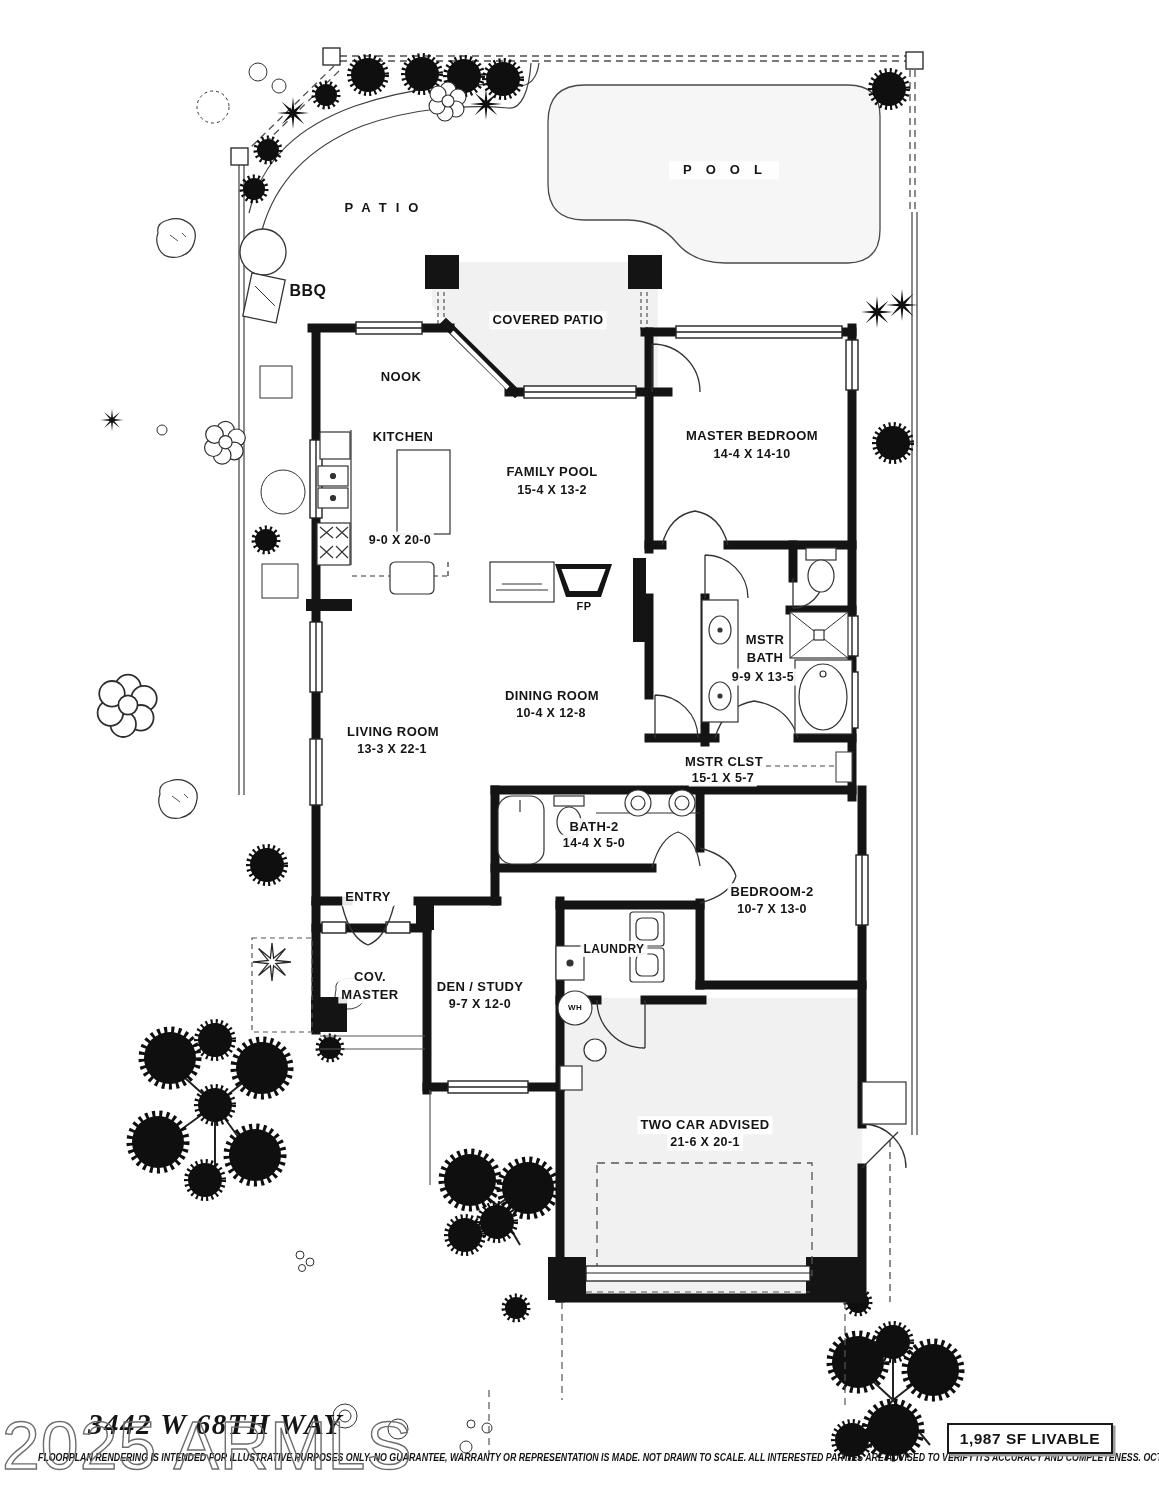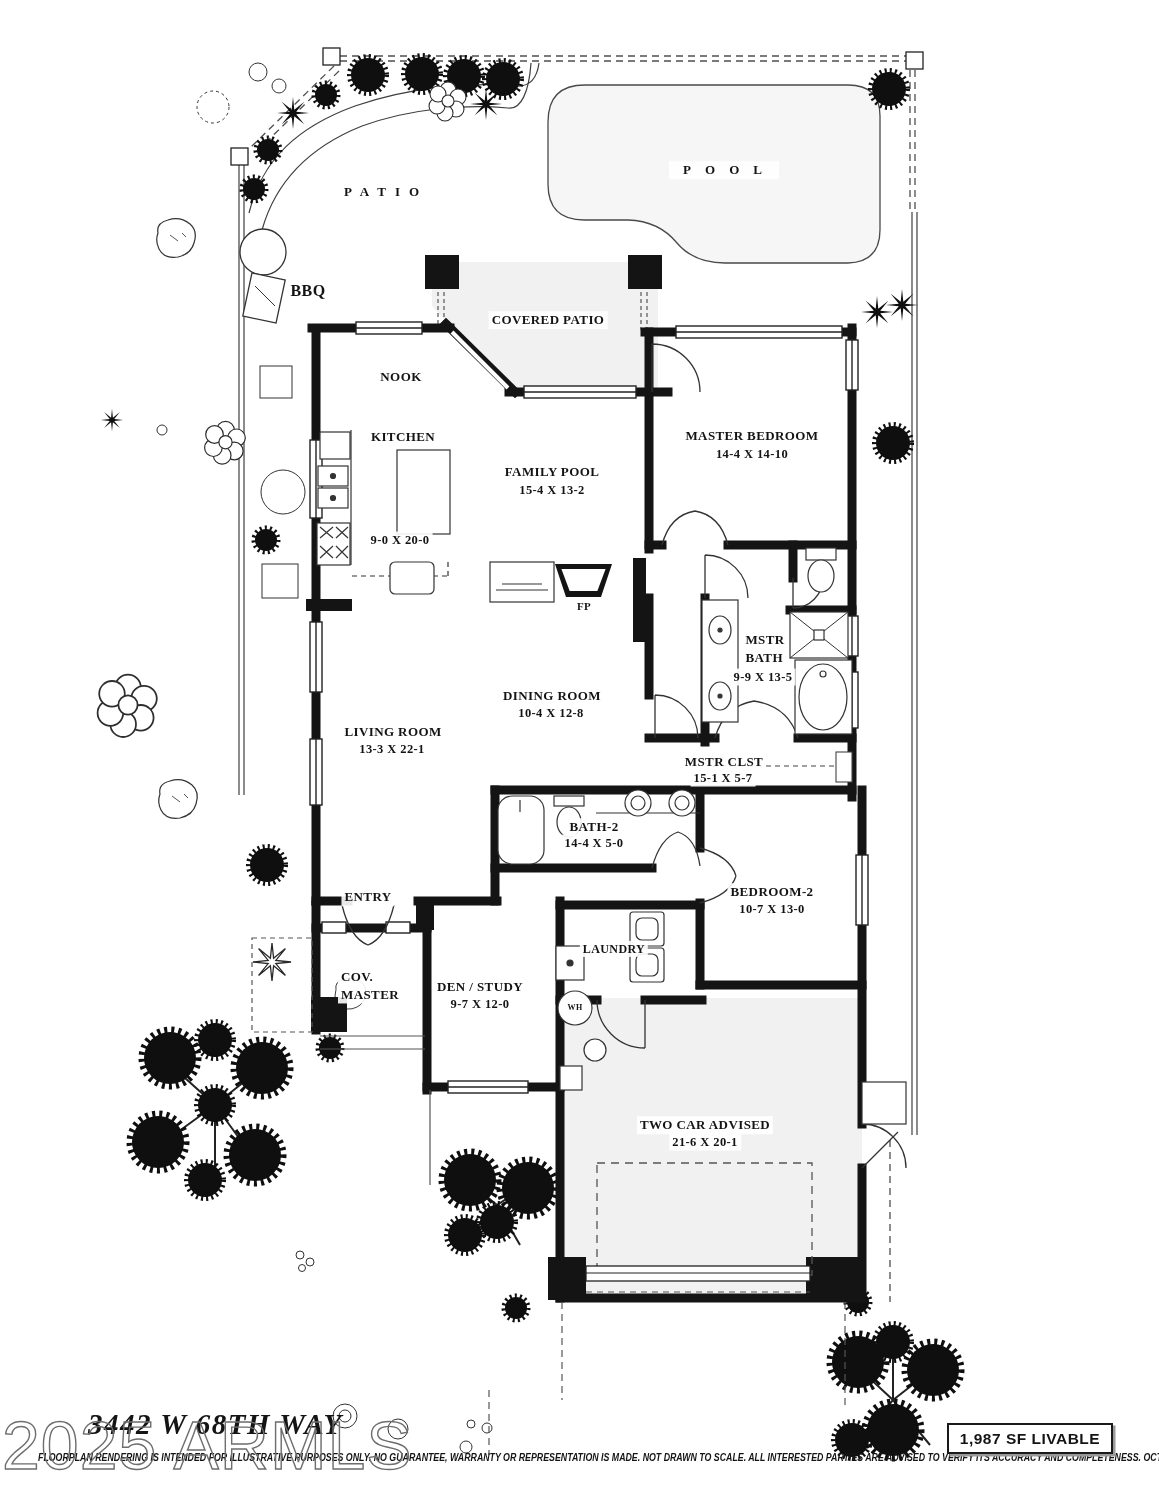--- a/index.html
+++ b/index.html
@@ -1,25 +1,25 @@
 <!DOCTYPE html>
 <html><head>
 <meta charset="utf-8">
 <style>
   html,body{margin:0;padding:0;background:#ffffff;}
   #canvas{position:relative;width:1159px;height:1500px;background:#fff;overflow:hidden;
           font-family:"Liberation Sans",sans-serif;color:#141414;}
   #plan-svg{position:absolute;left:0;top:0;}
   .lbl,.dim{position:absolute;transform:translate(-50%,-50%);font-weight:bold;
-            white-space:pre-line;line-height:1.35;
-            background:rgba(255,255,255,.9);padding:0 3px;letter-spacing:.4px;font-family:Liberation Serif, serif;}
+            white-space:pre-line;text-align:center;line-height:1.35;
+            background:rgba(255,255,255,.9);padding:0 3px;letter-spacing:.4px;}
   .lbl{font-size:13px;}
   .dim{font-size:12.5px;}
   .sp-wide{letter-spacing:14px;padding-left:14px;}
-  .sp-mid{letter-spacing:9px;padding-left:9px;}
+  .sp-mid{letter-spacing:9px;padding-left:9px;margin-top:16px;}
   .tiny{font-size:8px;padding:0 1px;background:none;}
   .fp{font-size:11px;background:none;margin-top:26px;}
   #watermark{position:absolute;left:2px;top:1406px;font-family:Liberation Sans, sans-serif;
              font-size:68px;font-weight:400;color:rgba(255,255,255,0);
              -webkit-text-stroke:1.4px #6e6e6e;letter-spacing:1px;z-index:6;}
   #address{position:absolute;left:88px;top:1408px;font-family:"Liberation Serif",serif;
            font-weight:bold;font-size:29px;letter-spacing:1.5px;z-index:5;font-style:italic;}
   #disclaimer{position:absolute;left:38px;top:1452px;font-size:10px;font-style:italic;
               font-weight:bold;white-space:nowrap;transform:scaleX(.88);
               transform-origin:left top;z-index:5;}

